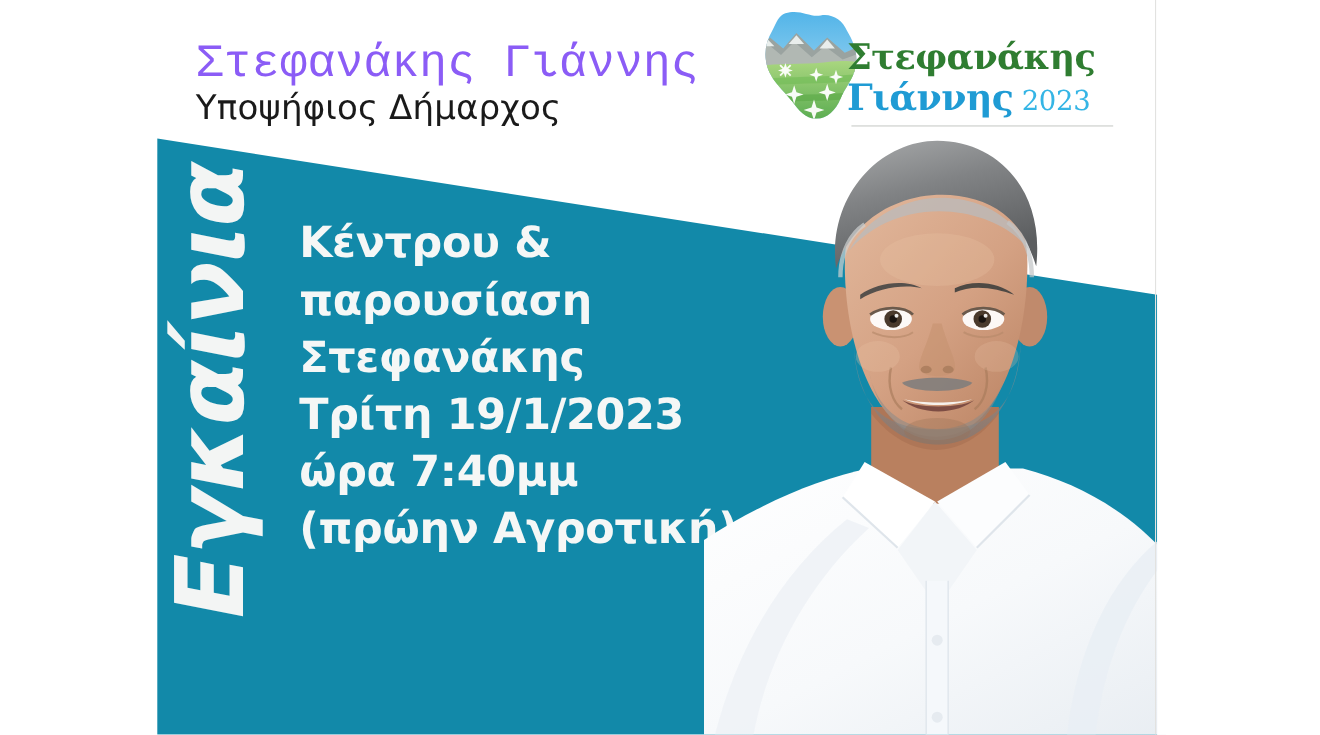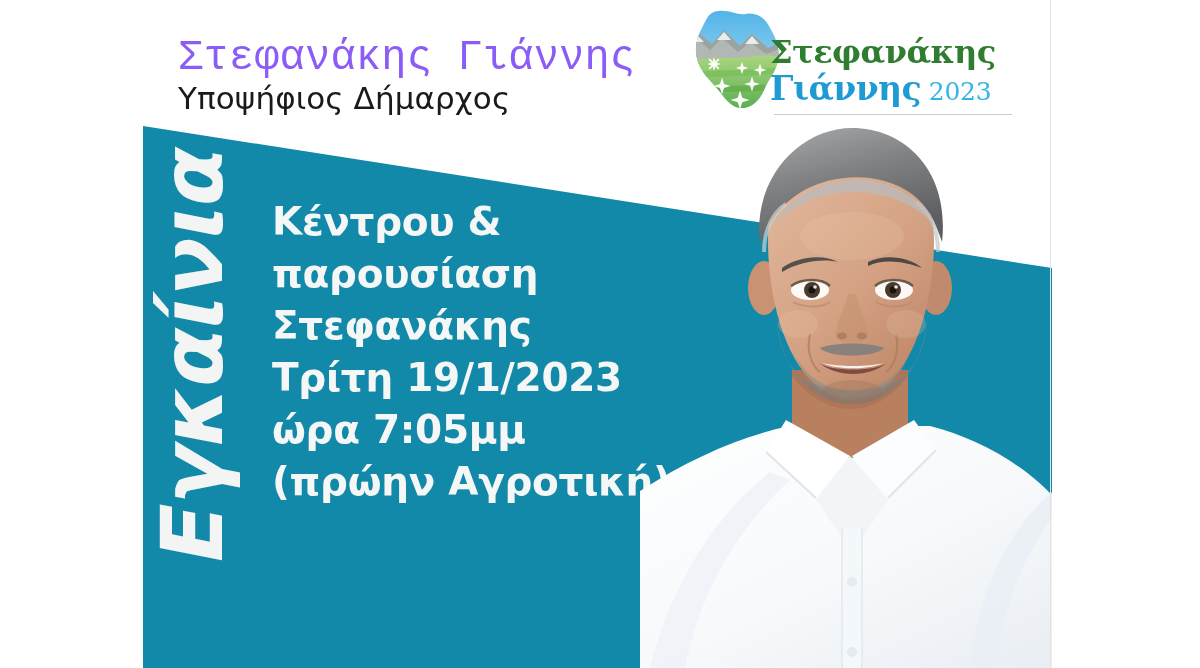--- a/index.html
+++ b/index.html
@@ -188,21 +188,21 @@
     <polygon points="143,126 1052,268 1052,668 143,668" fill="#1289a9"></polygon>
   </svg>
 
   <div class="vertical-word">Εγκαίνια</div>
 
   <div class="details">
     <div class="detail-line">Κέντρου &amp;</div>
     <div class="detail-line">παρουσίαση</div>
     <div class="detail-line">Στεφανάκης</div>
     <div class="detail-line">Τρίτη 19/1/2023</div>
-    <div class="detail-line">ώρα 7:05μμ</div>
+    <div class="detail-line">ώρα 7:40μμ</div>
     <div class="detail-line">(πρώην Αγροτική)</div>
   </div>
 
   <svg class="photo" viewBox="0 0 420 548" preserveAspectRatio="none">
     <defs>
       <clipPath id="photoClip">
         <rect x="0" y="0" width="420" height="548"></rect>
       </clipPath>
       <linearGradient id="shirtGrad" x1="0" y1="0" x2="1" y2="1">
         <stop offset="0%" stop-color="#ffffff"></stop>

